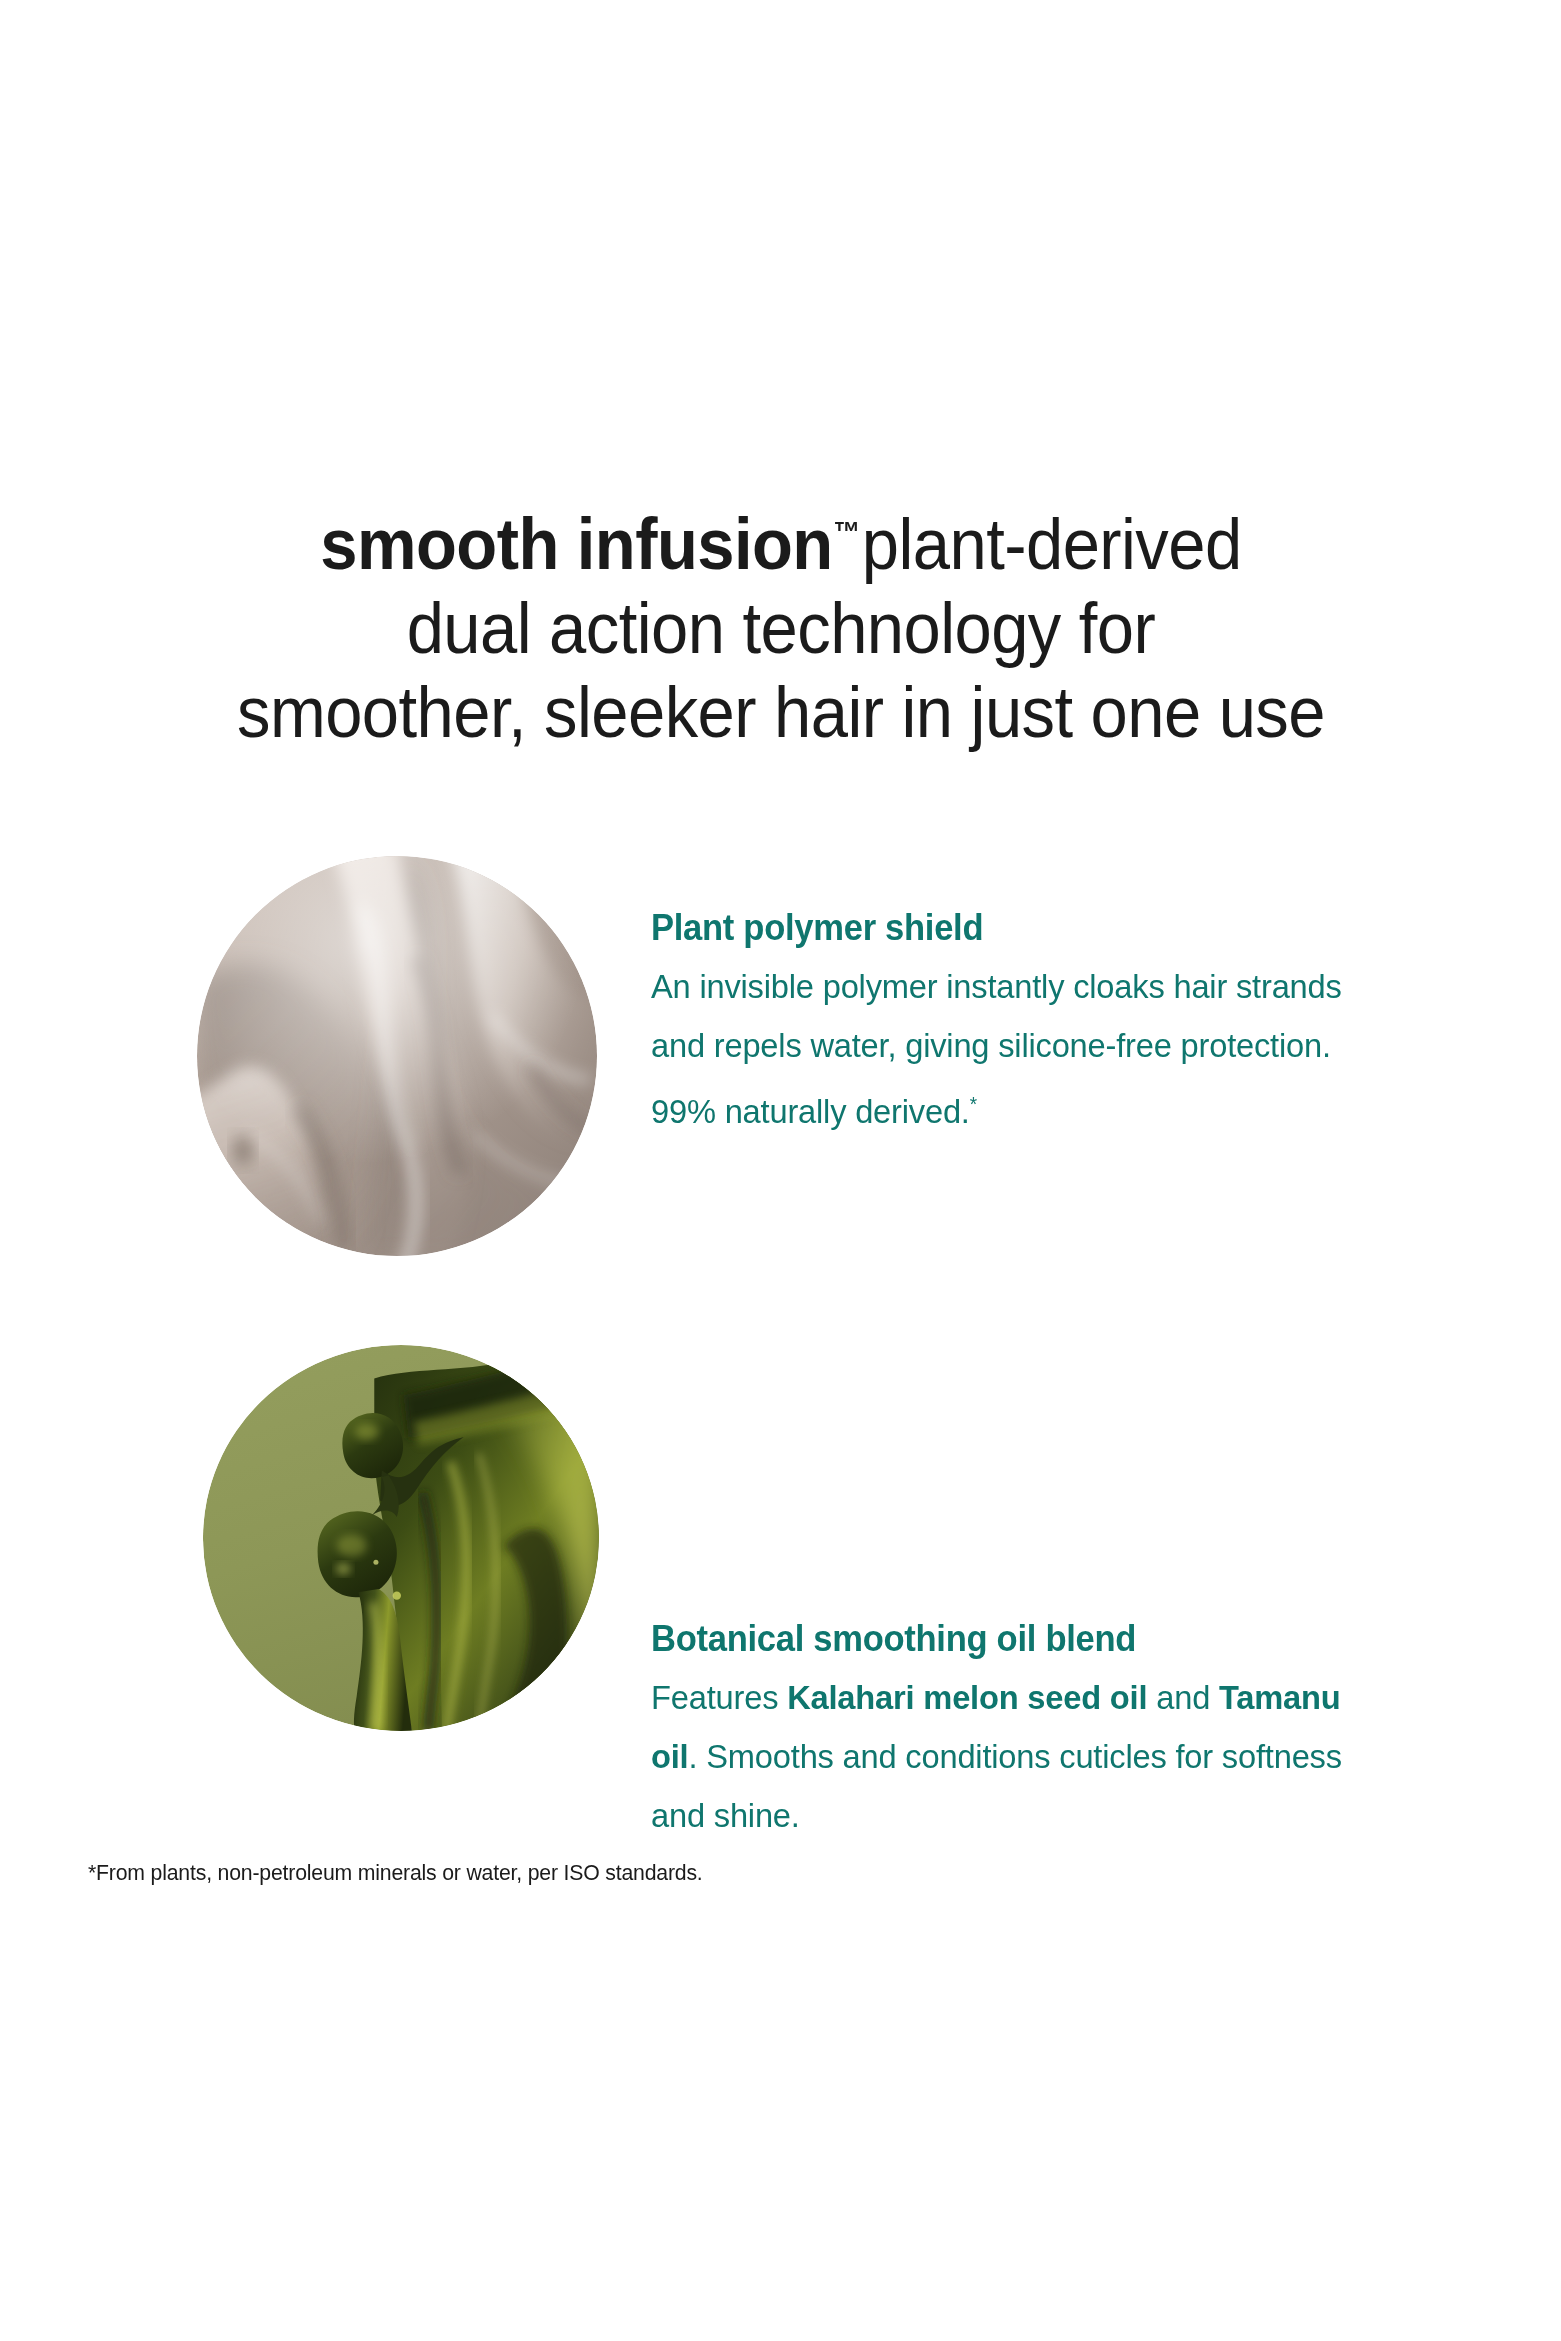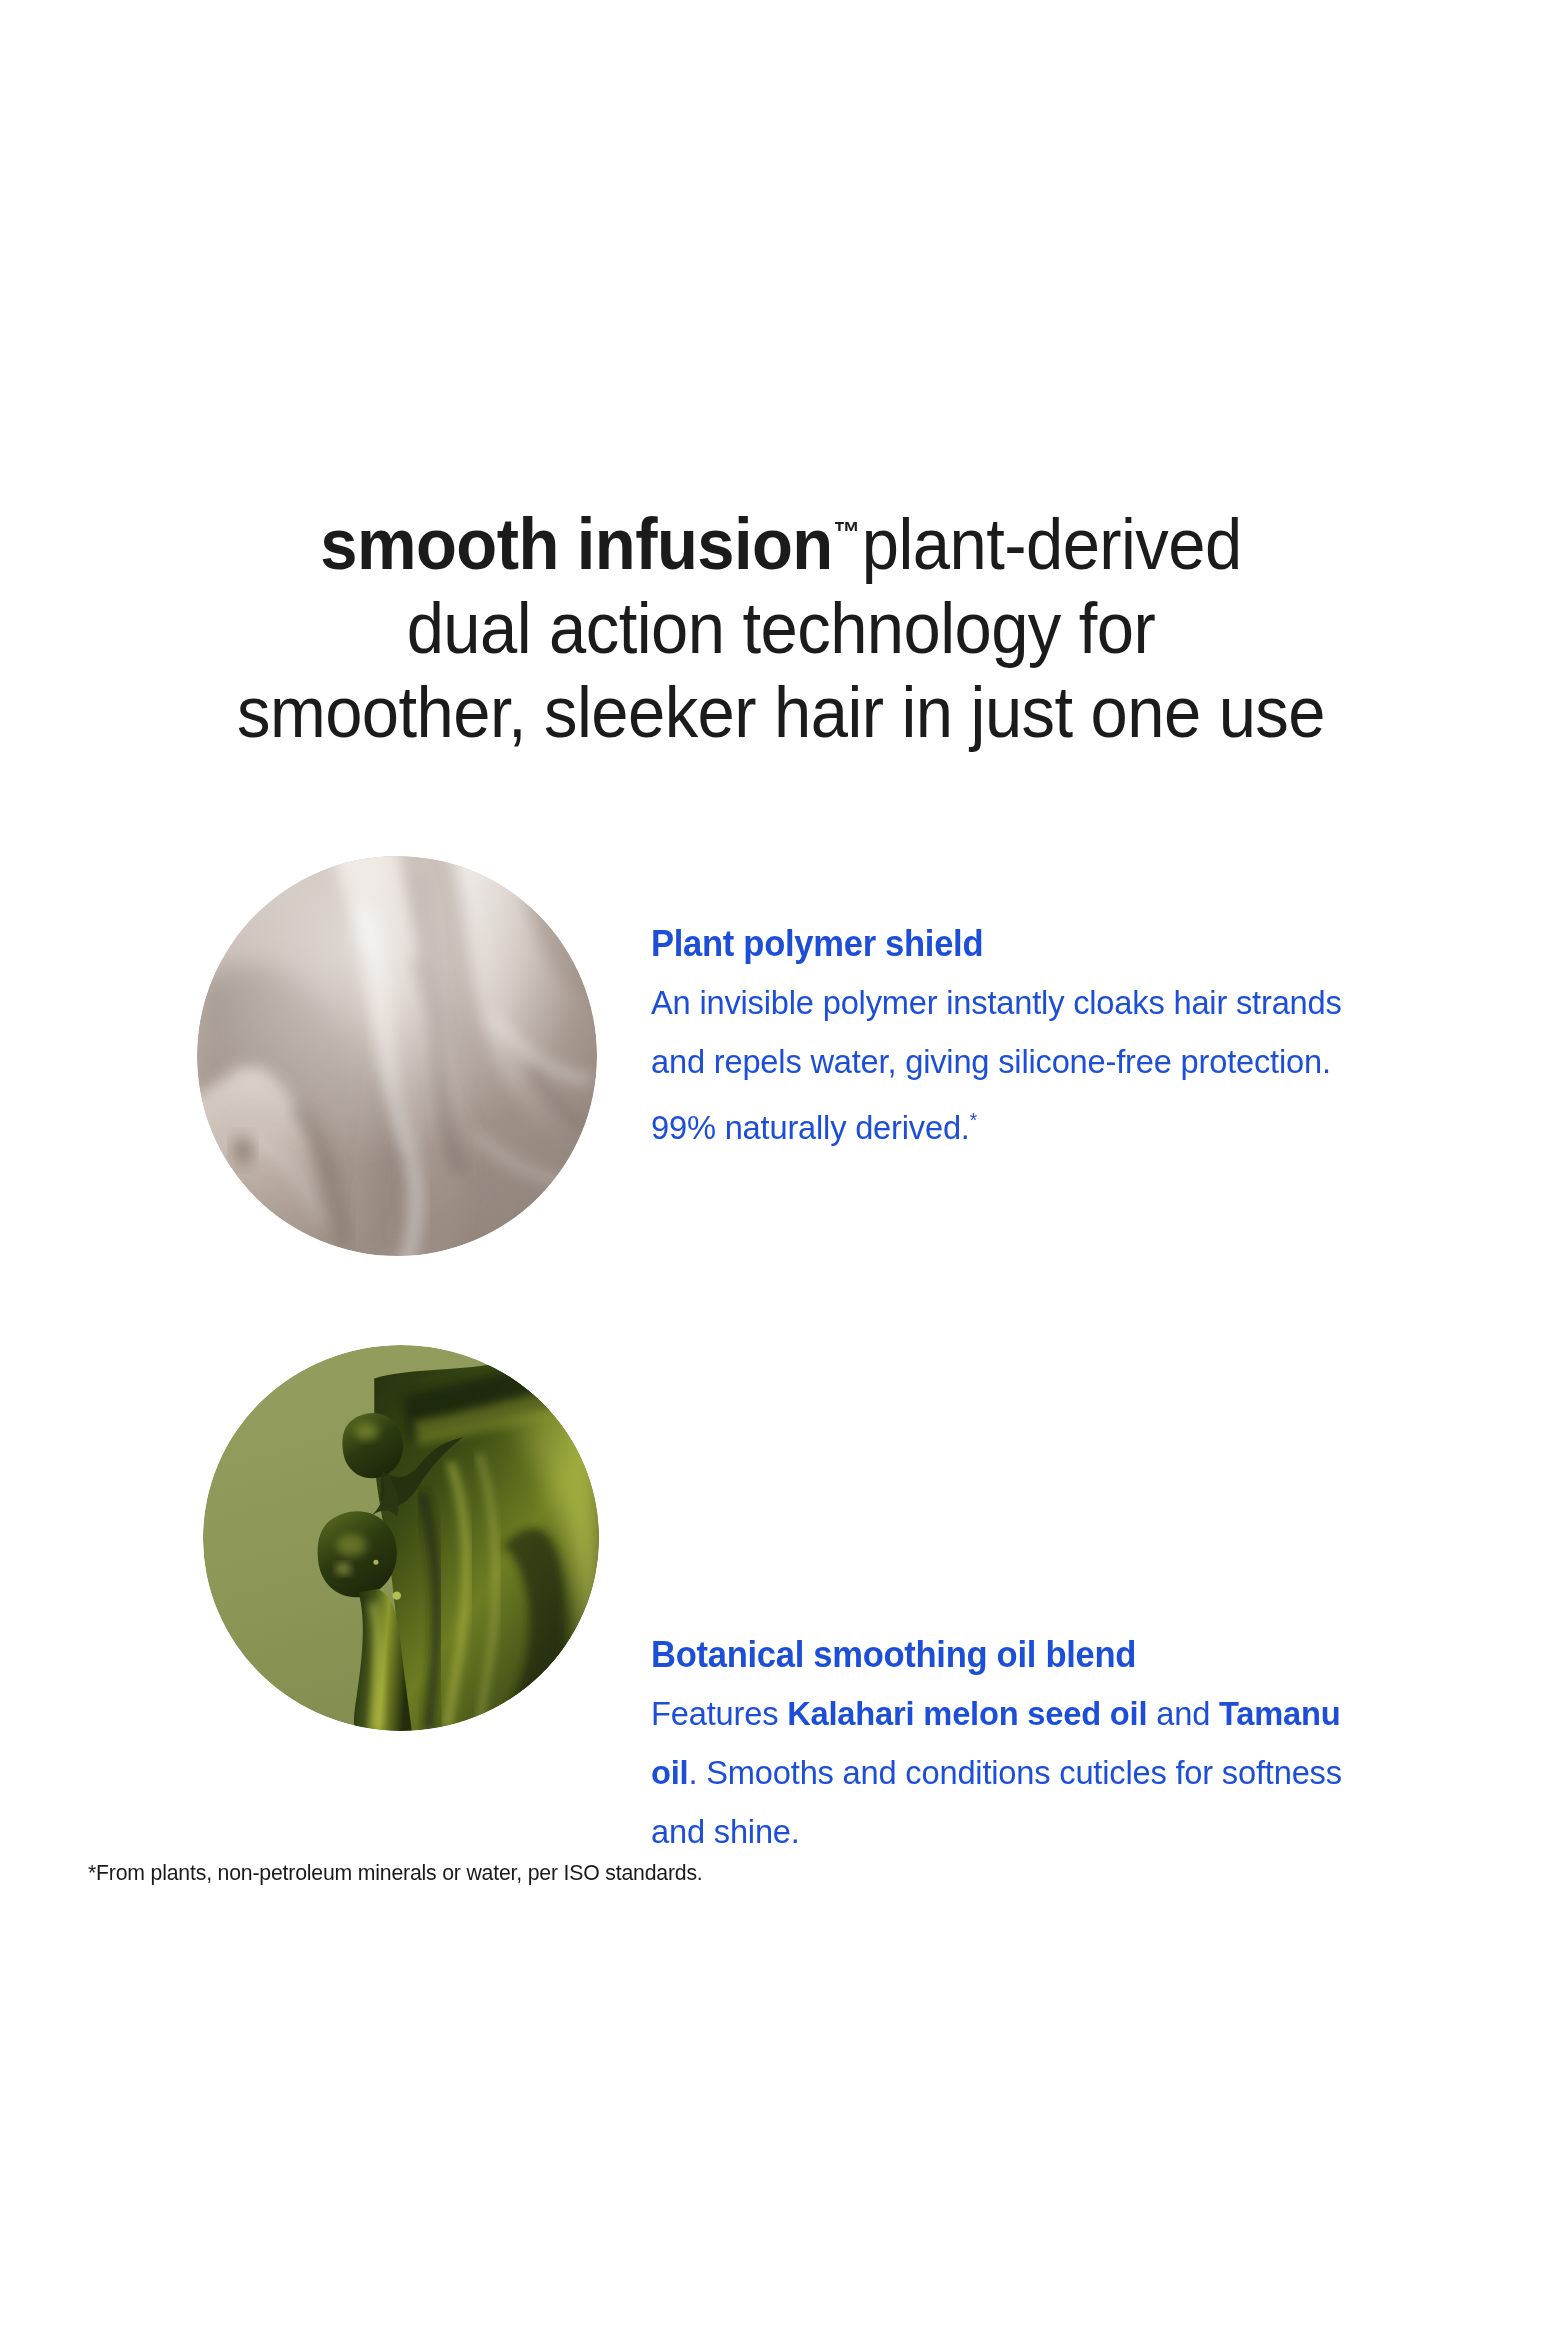--- a/index.html
+++ b/index.html
@@ -73,22 +73,21 @@
     top: 0;
     width: 396px;
     height: 386px;
   }
   .media svg { display: block; width: 100%; height: 100%; }
 
   .copy {
     position: absolute;
     left: 651px;
     width: 728px;
-    color: #1d4ed8;
-    margin-top: 16px;
+    color: #0f766e;
   }
   #copy-1 { top: 50px; }
   #copy-2 { top: 272px; }
 
   .feature-title {
     font-size: 36px;
     line-height: 43px;
     font-weight: 700;
     letter-spacing: -0.3px;
     margin: 0 0 8.4px 0;

